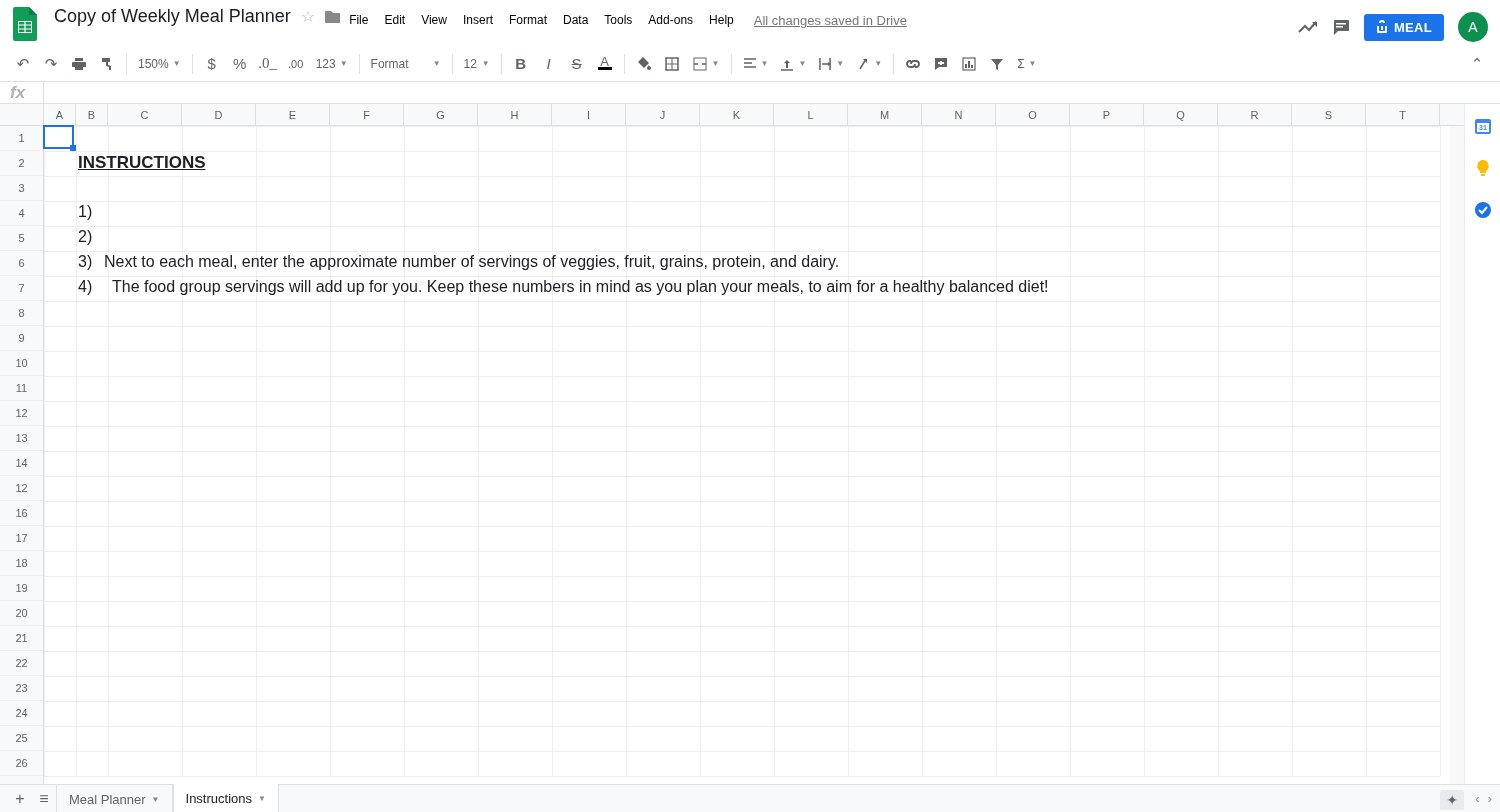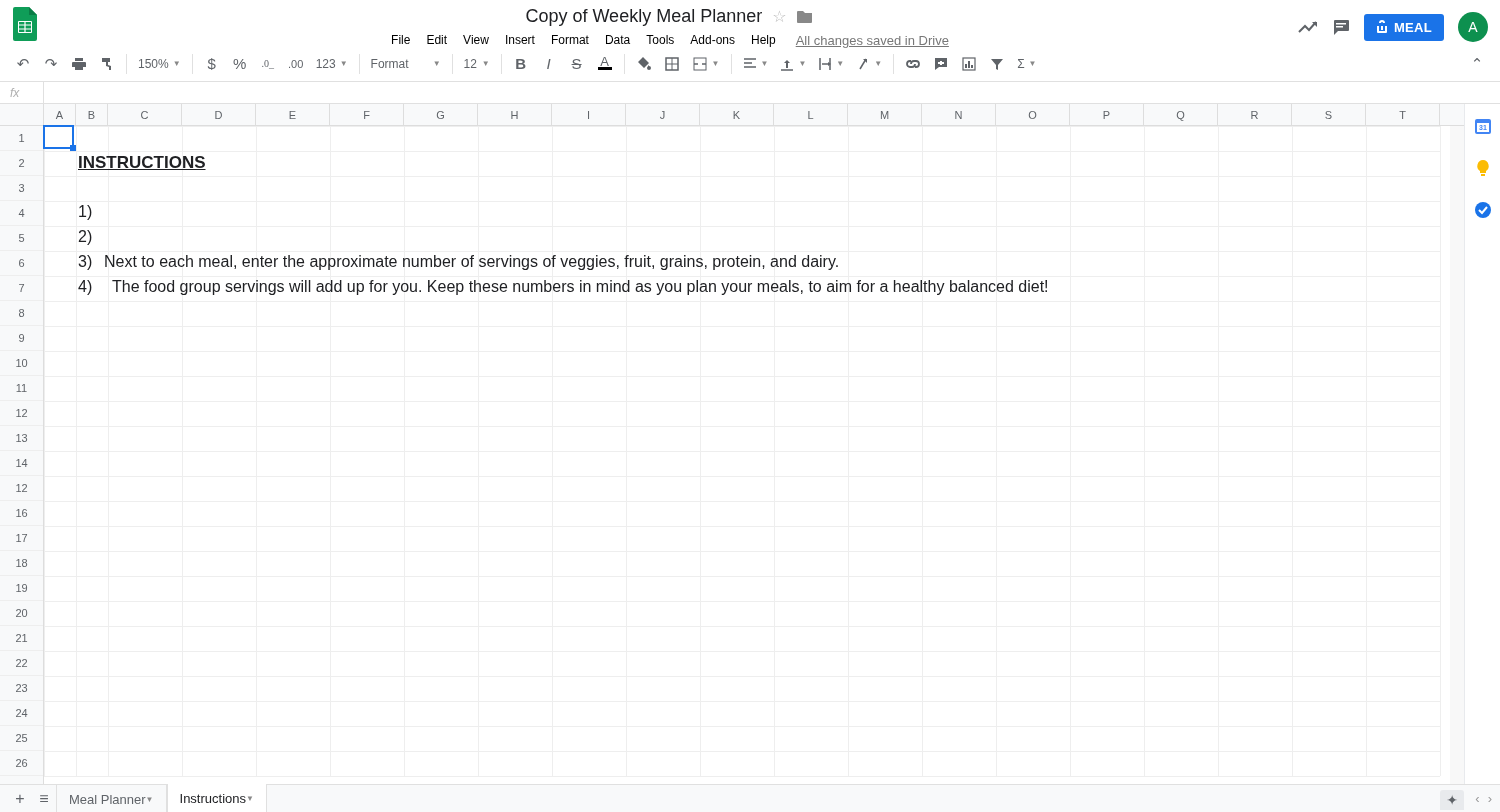--- a/index.html
+++ b/index.html
@@ -1,20 +1,20 @@
 <!DOCTYPE html>
 <html><head>
 <meta charset="utf-8">
 <style>
   * { box-sizing: border-box; }
   body { margin: 0; font-family: Arial, sans-serif; font-size: 13px; color: #202124; overflow: hidden; background: #fff; }
   .header { display: flex; align-items: flex-start; padding: 6px 12px 0 8px; height: 46px; }
   .logo { width: 36px; height: 36px; display: flex; align-items: center; justify-content: center; margin-right: 4px; }
   .logo-svg { width: 26px; height: 34px; }
-  .title-area { flex: 1; display: flex; flex-direction: column; align-items: center; }
+  .title-area { flex: 1; display: flex; flex-direction: row; }
   .title-row { display: flex; align-items: center; height: 20px; }
   .doc-title { font-size: 18px; color: #202124; padding: 2px 6px; }
   .star-icon { color: #bbb; margin-left: 4px; font-size: 16px; cursor: pointer; }
   .folder-icon { color: #888; margin-left: 10px; font-size: 15px; cursor: pointer; }
   .menu-row { display: flex; align-items: center; height: 24px; margin-top: 2px; }
   .menu-item { padding: 2px 8px; font-size: 12px; color: #000000; cursor: pointer; }
   .save-status { color: #777; text-decoration: underline; font-size: 13px; margin-left: 12px; }
   .header-right { display: flex; align-items: center; gap: 14px; margin-left: 14px; padding-top: 6px;}
   .hr-icon { color: #5f6368; font-size: 18px; cursor: pointer; }
   .share-btn { background: #1a73e8; color: #fff; border-radius: 3px; padding: 6px 12px; font-size: 13px; font-weight: 600; letter-spacing: .3px; cursor: pointer; display: flex; align-items: center; gap: 6px; }
@@ -23,21 +23,21 @@
   .toolbar { height: 36px; border-bottom: 1px solid #e0e0e0; display: flex; align-items: center; padding: 0 10px; gap: 2px; }
   .tb-btn { width: 26px; height: 26px; display: flex; align-items: center; justify-content: center; color: #5f6368; cursor: pointer; border-radius: 2px; font-size: 15px; }
   .tb-sep { width: 1px; height: 20px; background: #e0e0e0; margin: 0 4px; }
   .tb-select { height: 24px; border: 1px solid transparent; padding: 0 4px; font-size: 12px; color: #5f6368; cursor: pointer; display: flex; align-items: center; gap: 4px; }
   .tb-caret { font-size: 8px; color: #888; }
   .tb-spacer { flex: 1; }
   .text-color-ind { display:flex; flex-direction:column; align-items:center; line-height: 9px;}
   .text-color-bar { width: 14px; height: 3px; background: #000; margin-top: 1px;}
 
   .formula-bar { height: 22px; border-bottom: 1px solid #e0e0e0; display: flex; align-items: center; padding-left: 10px; font-size: 13px; }
-  .fx { color: #b0b0b0; font-style: italic; font-size: 12px; width: 34px; border-right: 1px solid #e0e0e0; height: 100%; display:flex; align-items:center;}
+  .fx { color: #b0b0b0; font-style: italic; font-size: 17px; width: 34px; border-right: 1px solid #e0e0e0; height: 100%; display:flex; align-items:center;font-weight:bold;}
   .formula-input { flex: 1; border: none; outline: none; height: 100%; padding: 0 6px; font-size: 13px; }
 
   .main-area { display: flex; height: calc(812px - 46px - 36px - 22px - 28px); }
   .grid-wrap { flex: 1; position: relative; overflow: hidden; }
   .side-panel { width: 36px; border-left: 1px solid #e8eaed; display: flex; flex-direction: column; align-items: center; padding-top: 12px; gap: 22px; }
   .side-icon { width: 20px; height: 20px; cursor: pointer; display:flex; align-items:center; justify-content:center;}
 
   .col-headers { display: flex; height: 22px; line-height: 22px; background: #f8f9fa; border-bottom: 1px solid #ddd; position: relative;}
   .corner { width: 44px; border-right: 1px solid #ddd; background: #f8f9fa; }
   .col-h { text-align: center; font-size: 11px; color: #5f6368; border-right: 1px solid #ddd; cursor: pointer;}
@@ -49,21 +49,21 @@
   .sel-cell { position: absolute; border: 2px solid #1a73e8; }
   .sel-handle { position: absolute; width: 6px; height: 6px; background: #1a73e8; bottom: -4px; right: -4px; }
   .cell-content { position: absolute; font-size: 16px; white-space: nowrap; }
   .instructions-heading { font-weight: bold; text-decoration: underline; font-size: 17px;}
   .list-num { font-size: 16px; }
   .link-text { color: #1155cc; text-decoration: underline; font-size: 16px; cursor: pointer;}
   .vscroll { position: absolute; right: 0; top: 22px; bottom: 0; width: 14px; background: #f8f8f8;}
 
   .sheet-tabs { height: 28px; border-top: 1px solid #e0e0e0; display: flex; align-items: center; padding: 0 8px; background: #f8f9fa; position: relative;}
   .st-btn { width: 24px; height: 24px; display: flex; align-items: center; justify-content: center; color: #5f6368; cursor: pointer; font-size: 16px; }
-  .tab { height: 28px; padding: 0 12px; display: flex; align-items: center; font-size: 13px; color: #5f6368; cursor: pointer; border-right: 1px solid #e0e0e0; }
+  .tab { height: 28px; padding: 0 12px; display: flex; align-items: center; font-size: 13px; color: #5f6368; cursor: pointer; border-right: 1px solid #e0e0e0; gap: 6px;}
   .tab.active { background: #fff; color: #202124; border-top: none; position: relative; top: -1px; border-left: 1px solid #e0e0e0;}
   .tab-caret { font-size: 8px; color: #888; }
   .explore-btn { position: absolute; right: 36px; bottom: 2px; width: 24px; height: 20px; background: #e8eaed; color: #5f6368; border-radius: 3px 3px 0 0; display: flex; align-items: center; justify-content: center; font-size: 14px; cursor: pointer;}
   .nav-arrows { position: absolute; right: 0; display:flex; gap: 8px; color: #999; padding-right: 8px;}
 
   svg { display: block; }
 </style>
 </head>
 <body>
 
@@ -141,21 +141,21 @@
       </svg>
     </div>
   <div class="tb-sep"></div>
   <div class="tb-select">
       <span>150%</span>
       <span class="tb-caret">▼</span>
     </div>
   <div class="tb-sep"></div>
   <div class="tb-btn">$</div>
   <div class="tb-btn">%</div>
-  <div class="tb-btn" style="font-size:10px;font-family:Liberation Serif, serif;">.0_</div>
+  <div class="tb-btn" style="font-size:15px;font-family:Liberation Serif, serif;">.0_</div>
   <div class="tb-btn" style="font-size:11px;">.00</div>
   <div class="tb-select">123<span class="tb-caret">▼</span></div>
   <div class="tb-sep"></div>
   <div class="tb-select" style="width:80px;">
       <span>Format</span>
       <span class="tb-caret" style="margin-left:auto;">▼</span>
     </div>
   <div class="tb-sep"></div>
   <div class="tb-select" style="width:36px;">
       <span>12</span>

